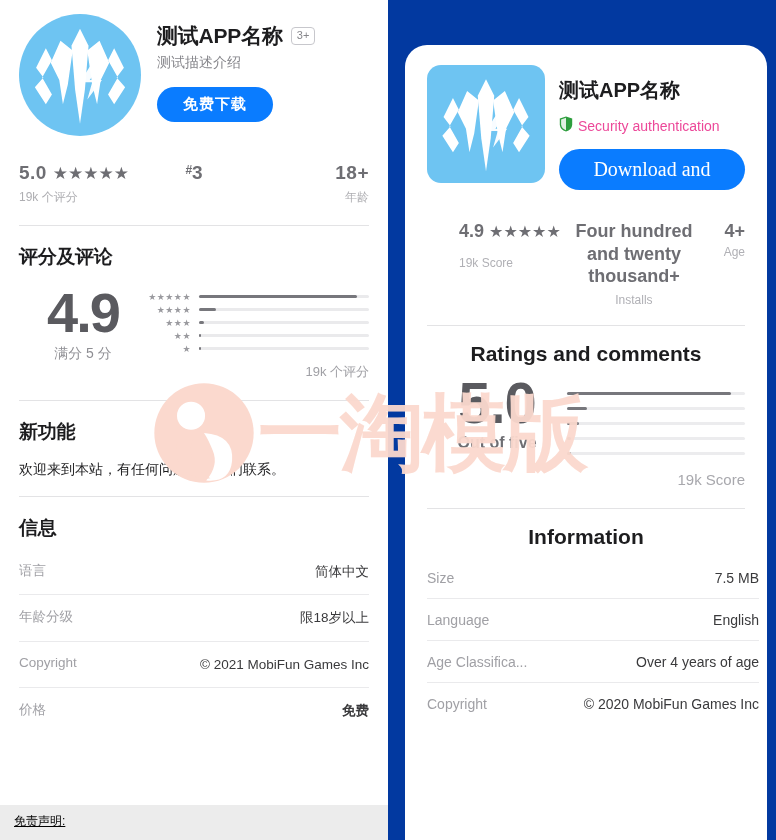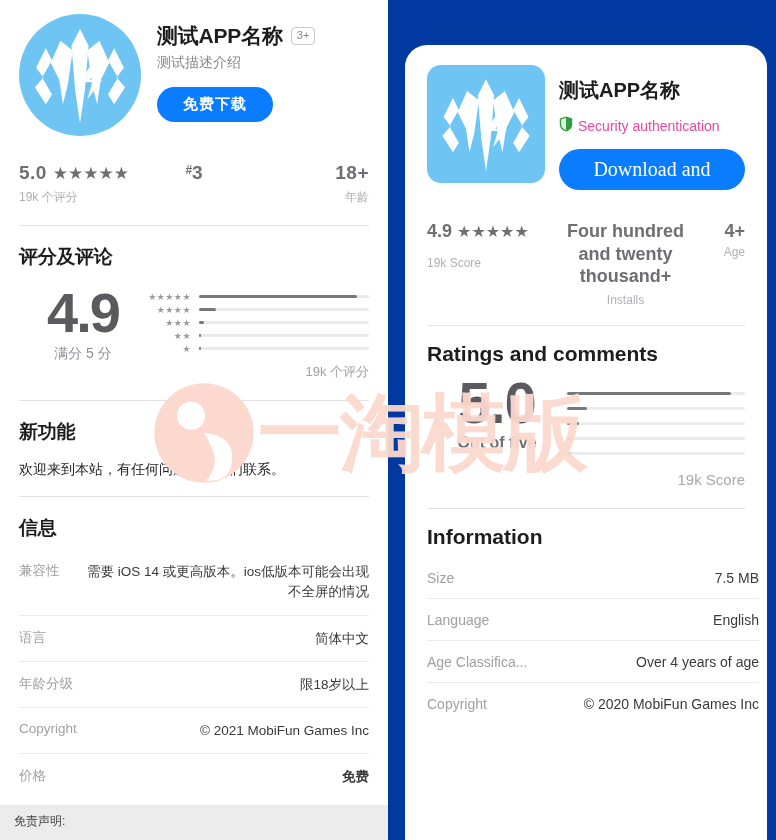--- a/index.html
+++ b/index.html
@@ -97,21 +97,21 @@
     gap: 14px;
   }
   .info-row:last-child { border-bottom: none; }
   .info-k { font-size: 13.5px; color: #a0a0a5; white-space: nowrap; flex: 0 0 auto; }
   .info-v { font-size: 13.5px; color: #3a3a3c; text-align: right; line-height: 1.5; }
   .info-v.bold { font-weight: bold; }
 
   .l-footer {
     position: absolute; left: 0; bottom: 0; width: 388px;
     background: #ececec; padding: 8px 26px 10px 14px;
-    font-size: 12px; color: #404040;
+    font-size: 12px; color: #000000; text-decoration: underline;
   }
 
   
   #right-panel {
     position: absolute; left: 388px; top: 0;
     width: 388px; height: 840px;
     background: #0239A0;
     overflow: hidden;
   }
   #r-card {
@@ -137,34 +137,35 @@
     white-space: nowrap;
   }
   .r-dl-btn {
     margin-top: 14px; display: block; width: 100%;
     background: #0A7CFF; color: #fff;
     font-size: 20px; border: none; border-radius: 22px;
     padding: 9px 10px; cursor: pointer;
     font-family: "Liberation Serif", serif;
   }
 
-  .r-stats { display: flex; padding: 30px 22px 0 22px; align-items: flex-start; }
+  .r-stats { display: flex; padding: 30px 22px 0 22px; align-items: flex-start; margin-left: 32px; }
   .r-stat { flex: 1 1 33%; }
   .r-stat.c { text-align: center; flex: 1 1 38%; }
   .r-stat.r { text-align: right; flex: 0 0 48px; }
   .r-stat-val { font-size: 18px; font-weight: bold; color: #6e6e73; line-height: 1.25; }
   .r-stat-val .stars { font-size: 16px; letter-spacing: 0px; }
   .r-stat-sub { font-size: 12px; color: #b0b0b5; margin-top: 13px; }
   .r-stat.c .r-stat-sub { margin-top: 5px; }
   .r-stat.r .r-stat-sub { margin-top: 2px; }
 
   .r-divider { height: 1px; background: #e3e3e5; margin: 18px 22px 0 22px; }
   .r-sec-title {
     font-size: 21px; font-weight: bold; color: #1d1d1f;
     padding: 16px 22px 0 22px;
+    text-align: center;
   }
   .r-rating-block { display: flex; padding: 8px 22px 0 22px; }
   .r-big-score { width: 140px; text-align: center; }
   .r-big-num { font-size: 58px; font-weight: bold; color: #5a5a5f; line-height: 1.0; letter-spacing: -1px; }
   .r-big-sub { font-size: 16px; font-weight: bold; color: #6e6e73; margin-top: 2px; }
   .r-bars { flex: 1; padding-top: 12px; }
   .r-bar-row { display: flex; align-items: center; height: 15px; }
   .r-bar-track { flex: 1; height: 3px; background: #ececee; border-radius: 2px; position: relative; }
   .r-bar-fill { position: absolute; left: 0; top: 0; height: 3px; background: #77777c; border-radius: 2px; }
   .r-bars-foot { text-align: right; font-size: 15px; color: #a8a8ad; margin-top: 10px; }
@@ -285,24 +286,20 @@
     </div>
 
     <div class="divider"></div>
     <div class="sec-title">新功能</div>
     <div class="whats-new-text">欢迎来到本站，有任何问题请与我们联系。</div>
 
     <div class="divider" style="margin-top:16px"></div>
     <div class="sec-title">信息</div>
 
     <div class="info-table">
-      <div class="info-row">
-        <span class="info-k">兼容性</span>
-        <span class="info-v">需要 iOS 14 或更高版本。ios低版本可能会出现不全屏的情况</span>
-      </div>
       <div class="info-row">
         <span class="info-k">语言</span>
         <span class="info-v">简体中文</span>
       </div>
       <div class="info-row">
         <span class="info-k">年龄分级</span>
         <span class="info-v">限18岁以上</span>
       </div>
       <div class="info-row">
         <span class="info-k">Copyright</span>

